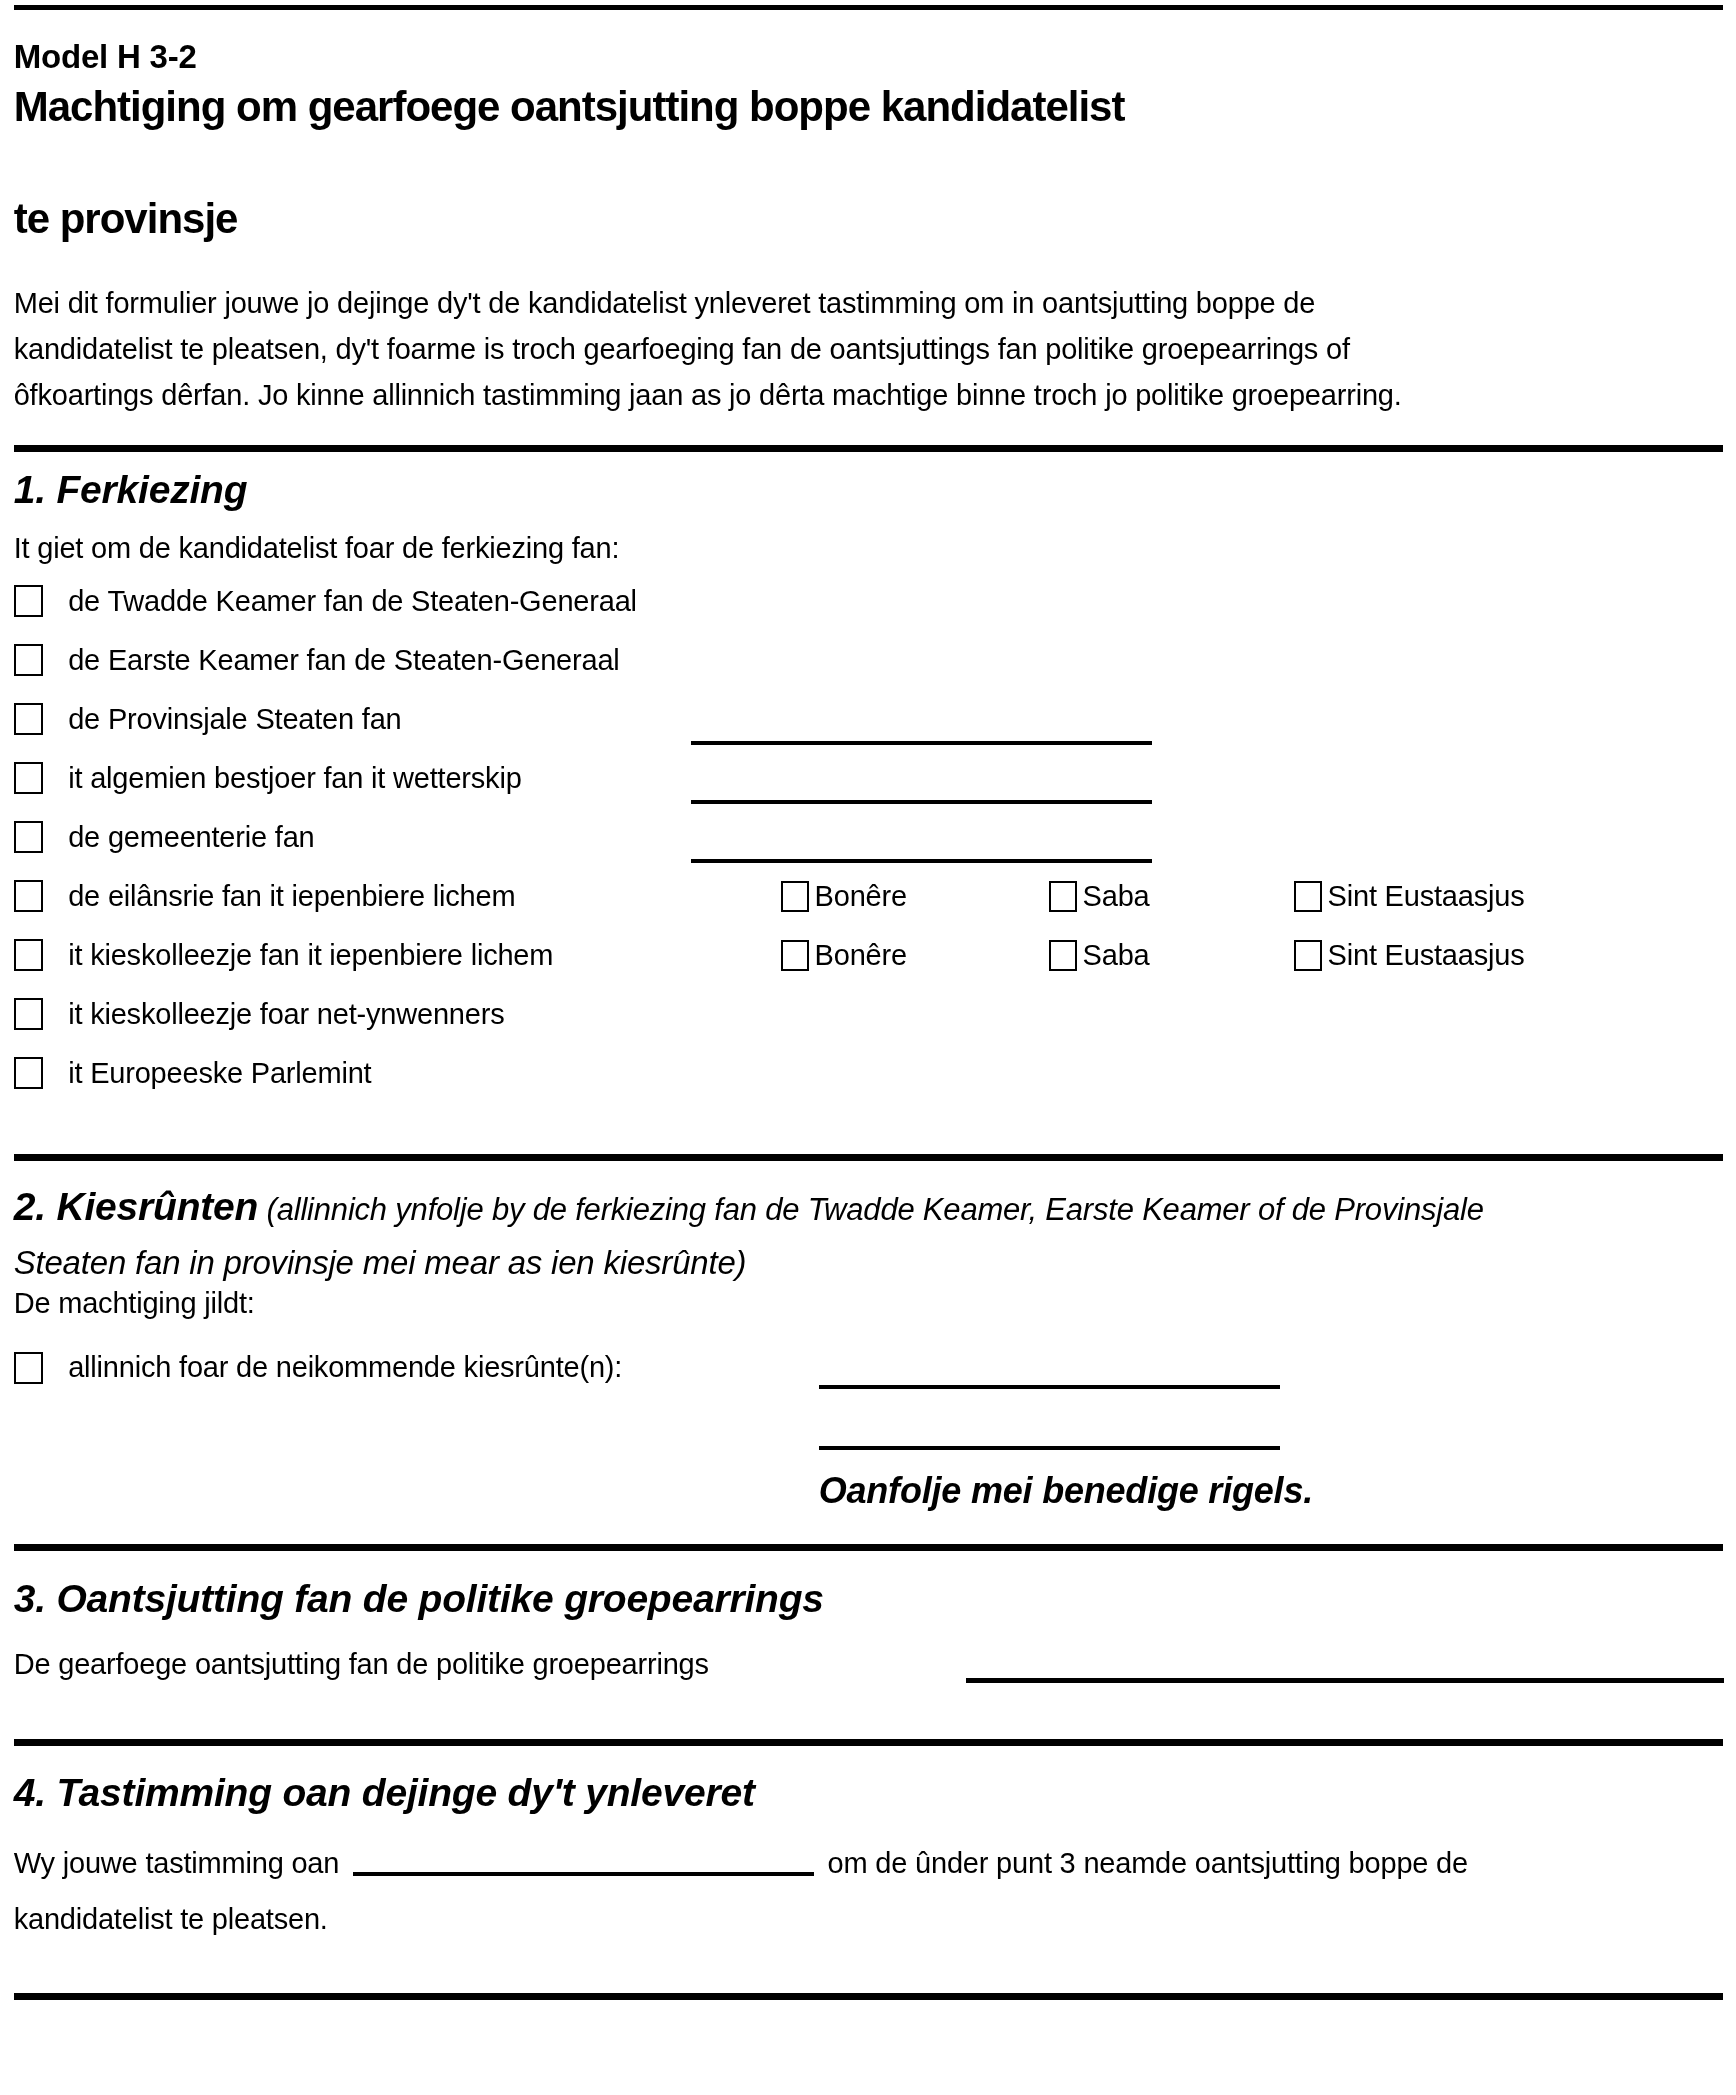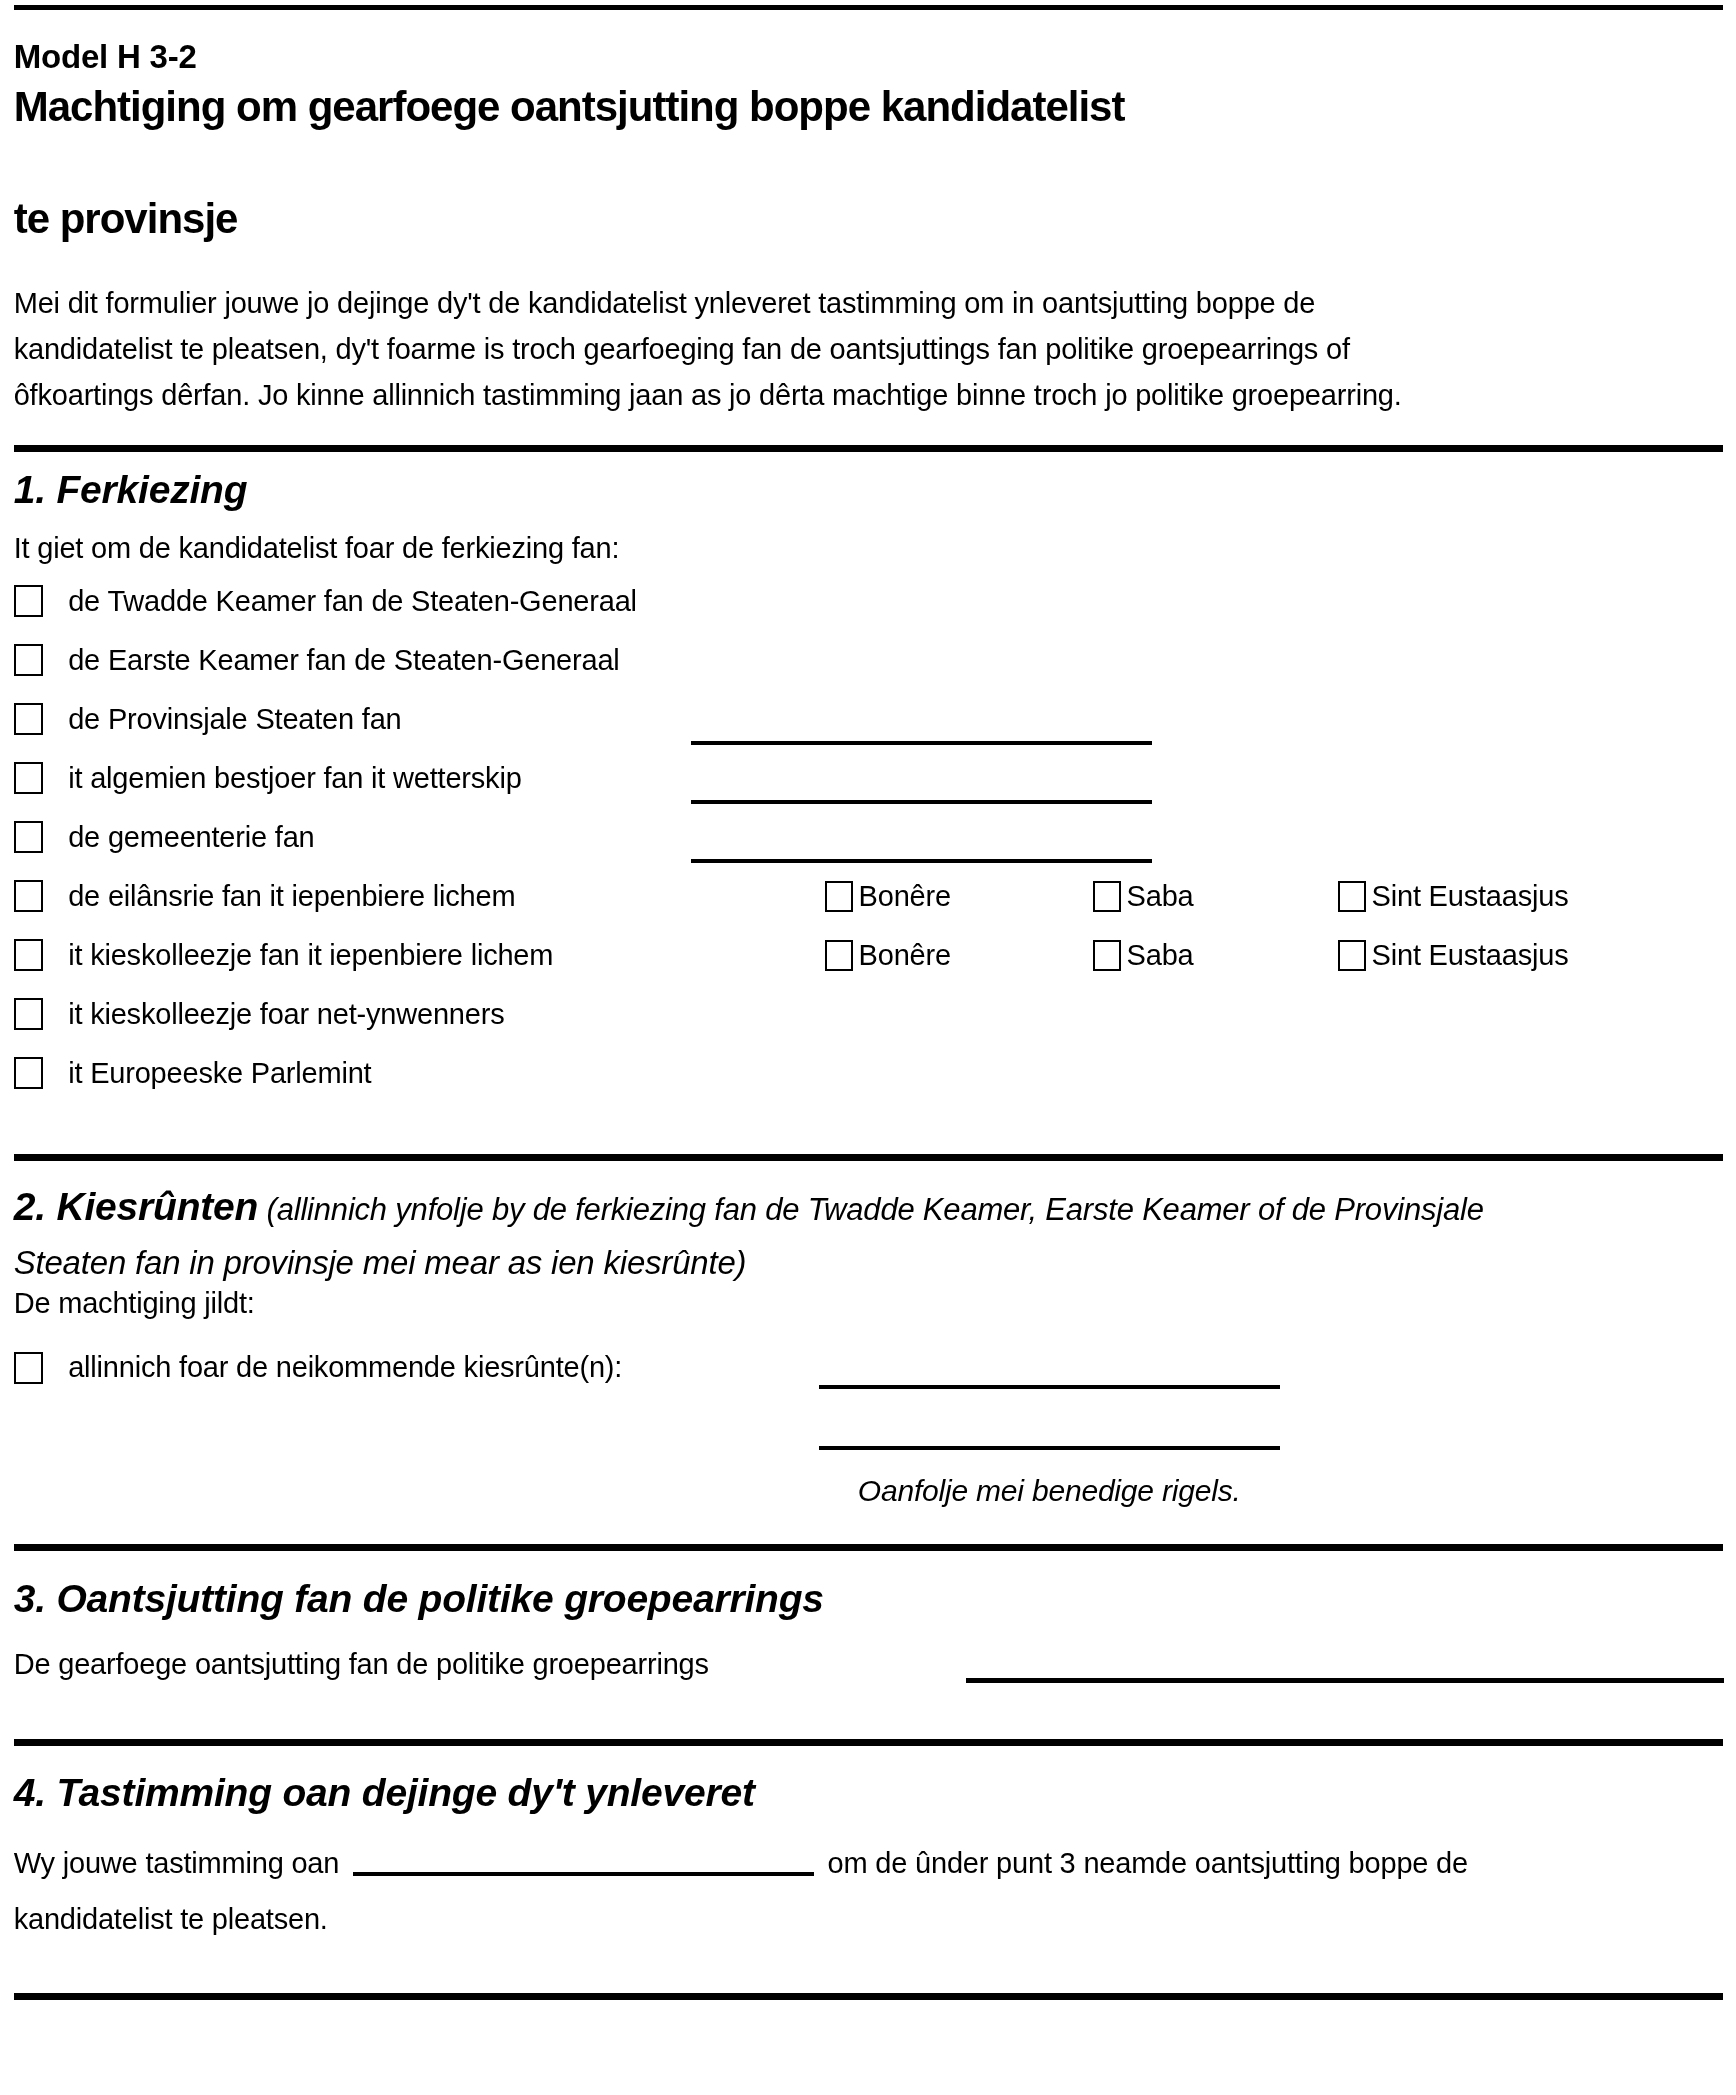--- a/index.html
+++ b/index.html
@@ -32,35 +32,35 @@
   .opt-row { position: relative; height: 59px; display: flex; align-items: center; }
   .cb {
     width: 29px; height: 32px;
     border: 2.9px solid #000;
     background: #fff;
     flex: none;
   }
   .opt-label { margin-left: 25.5px; font-size: 29px; white-space: nowrap; }
   .fill-line { position: absolute; height: 3.9px; background: #000; }
   .fill-s1 { left: 677px; width: 461px; bottom: 3.9px; }
-  .island { position: absolute; display: flex; align-items: center; margin-left: 44px; }
+  .island { position: absolute; display: flex; align-items: center; }
   .island .cb { width: 28px; height: 31px; }
   .island-label { margin-left: 5.9px; font-size: 29px; white-space: nowrap; }
   .i1 { left: 767px; } .i2 { left: 1035px; } .i3 { left: 1280px; }
   .rule-s2 { margin-top: 51px; }
   .h-s2 { margin-top: 19.6px; line-height: 53px; white-space: nowrap; }
   .h-s2-bold { font-size: 39px; font-weight: bold; font-style: italic; }
   .h-s2-note { font-size: 31px; font-style: italic; }
   .h-s2-l2 { font-size: 33px; font-style: italic; line-height: 43px; white-space: nowrap; }
   .s2-intro { font-size: 29px; line-height: 39px; white-space: nowrap; }
   .s2-row1 { height: 49px; margin-top: 7.8px; }
   .s2-row2 { height: 47px; margin-top: 21px; }
   .fill-s2 { left: 805px; width: 461px; bottom: 2px; }
   .fill-s2b { margin-top: 55px; margin-left: 805px; width: 461px; height: 3.9px; background: #000; }
-  .s2-note { margin-top: 21.6px; margin-left: 805px; width: 461px; text-align: center; font-style: italic; font-size: 30px; line-height: 37px; white-space: nowrap; }
+  .s2-note { margin-top: 21.6px; margin-left: 805px; width: 461px; text-align: right; font-style: italic; font-size: 36px; line-height: 37px; white-space: nowrap; font-weight: bold; }
   .rule-s3 { margin-top: 35px; }
   .h-s3 { margin-top: 24.5px; line-height: 47px; }
   .s3-row { position: relative; margin-top: 21.6px; height: 41px; display: flex; align-items: center; font-size: 29px; }
   .s3-label { white-space: nowrap; }
   .fill-s3 { left: 952px; width: 758px; bottom: 2px; height: 4.9px; }
   .rule-s4 { margin-top: 54px; }
   .h-s4 { margin-top: 23.5px; line-height: 47px; }
   .s4-l1 { margin-top: 25.5px; font-size: 29px; line-height: 43px; white-space: nowrap; }
   .inline-line { display: inline-block; width: 461px; height: 4.9px; background: #000; margin: 0 13.7px; vertical-align: -3.9px; }
   .s4-l2 { margin-top: 15.7px; font-size: 29px; line-height: 39px; white-space: nowrap; }

